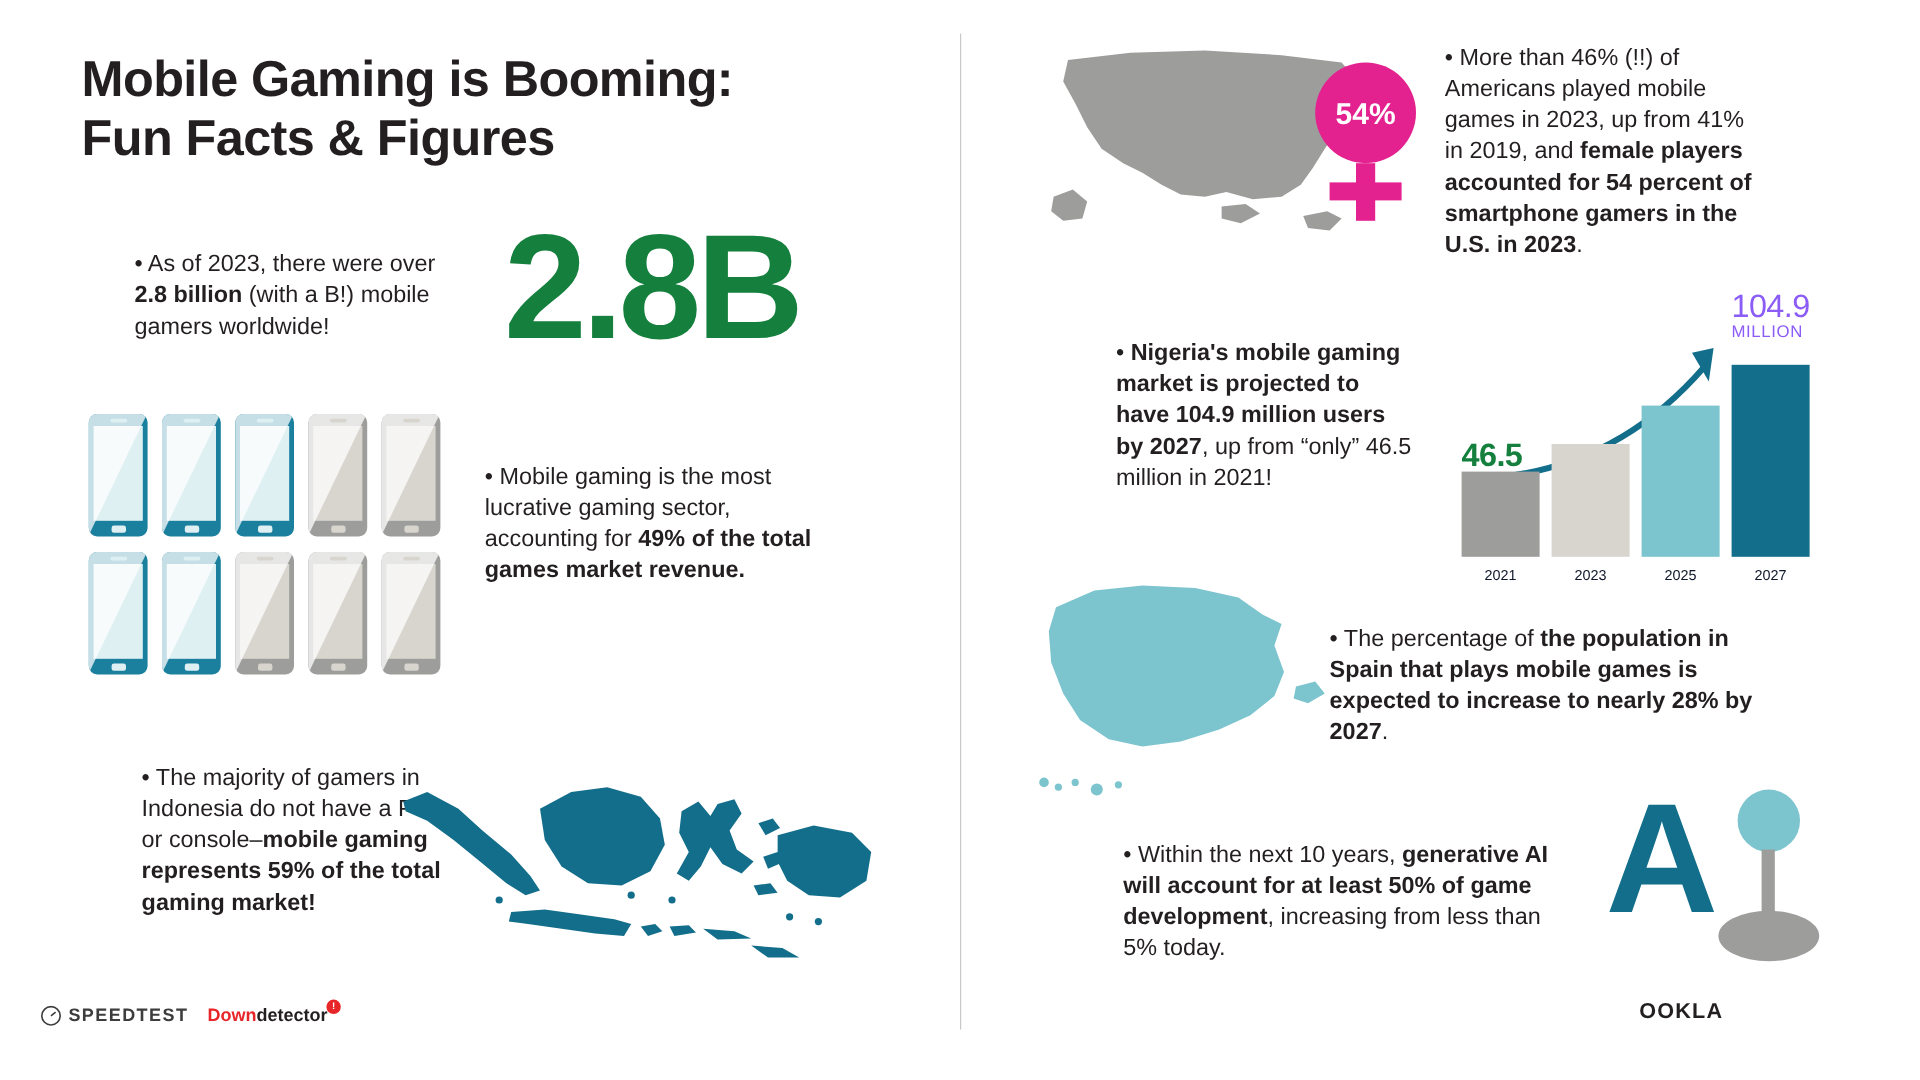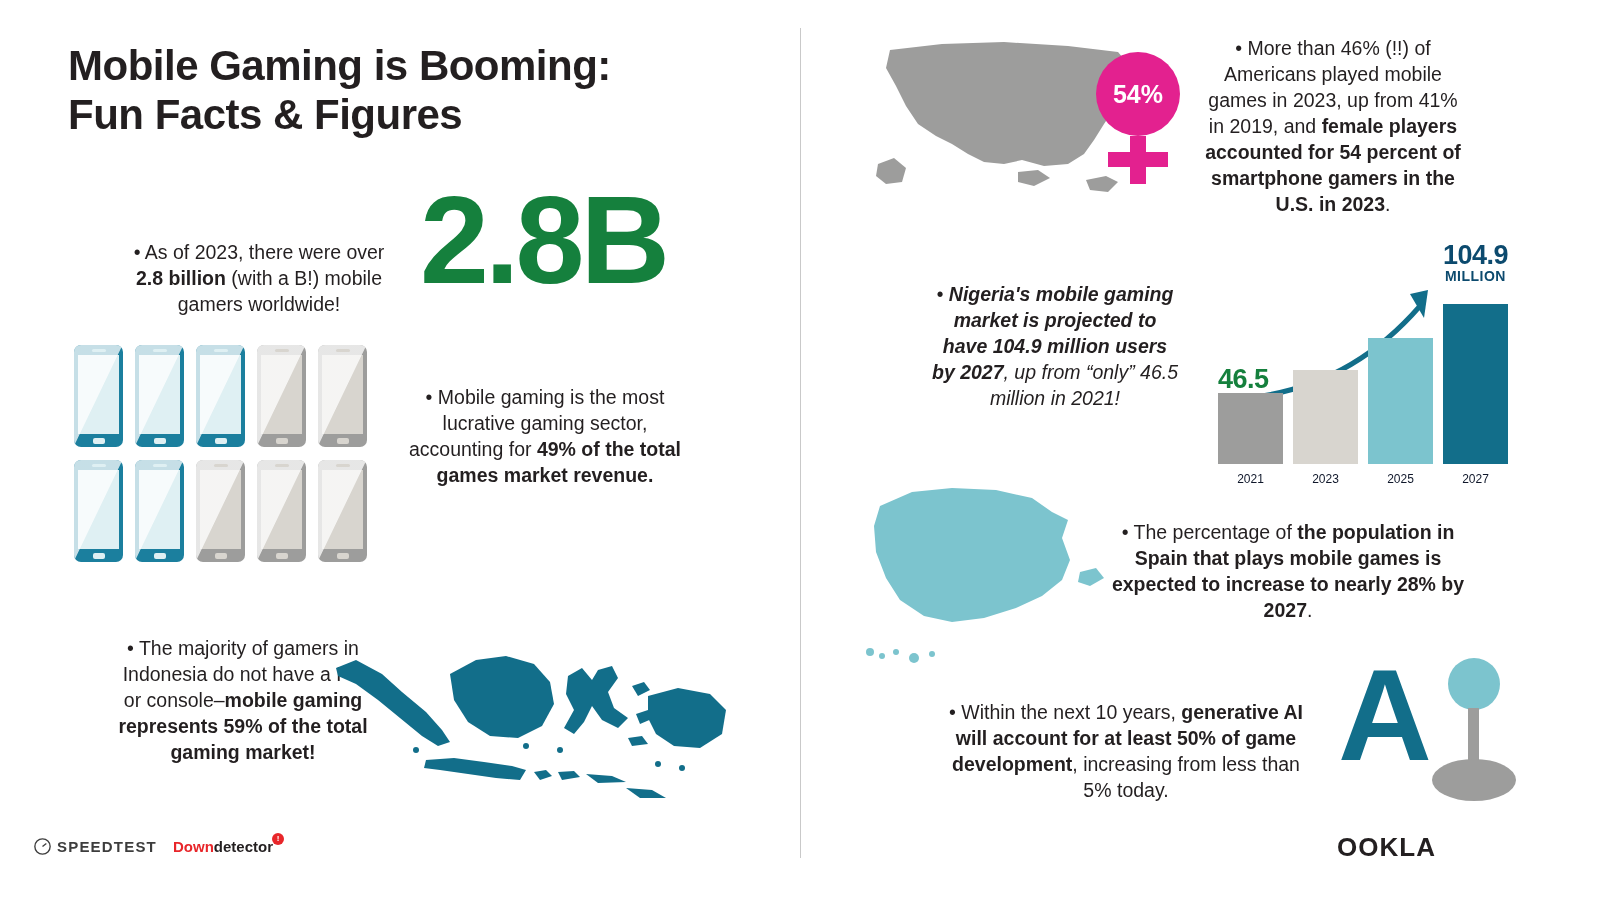--- a/index.html
+++ b/index.html
@@ -48,29 +48,27 @@
     font-size: 124px;
     font-weight: bold;
     letter-spacing: -4px;
     color: #15803d;
     line-height: 1;
   }
   .fact {
     font-size: 19.5px;
     line-height: 1.33;
     color: #231f20;
-    text-align: center;
   }
   .fact b { font-weight: bold; }
   .fact-1 {
     position: absolute;
-    left: 128px;
+    left: 112px;
     top: 208px;
     width: 262px;
-    margin-top: 32px;
   }
   .fact-2 {
     position: absolute;
     left: 404px;
     top: 385px;
     width: 282px;
   }
   .fact-3 {
     position: absolute;
     left: 118px;
@@ -180,21 +178,21 @@
     color: #fff;
     font-size: 8px;
     line-height: 12px;
     text-align: center;
     font-weight: bold;
   }
   .ookla-logo {
     position: absolute;
     right: 36px;
     top: 832px;
-    font-size: 26px;
+    font-size: 18px;
     font-weight: bold;
     letter-spacing: 1px;
     color: #231f20;
   }
 
   
   .us-map {
     position: absolute;
     left: 872px;
     top: 32px;
@@ -212,21 +210,20 @@
     position: absolute;
     left: 1204px;
     top: 36px;
     width: 258px;
   }
   .fact-5 {
     position: absolute;
     left: 930px;
     top: 282px;
     width: 250px;
-    font-style: italic;
   }
   .chart {
     position: absolute;
     left: 1218px;
     top: 240px;
     width: 290px;
     height: 250px;
   }
   .chart .label-465 {
     position: absolute;
@@ -235,23 +232,23 @@
     color: #15803d;
     font-weight: bold;
     line-height: 1.0;
   }
   .chart .label-465 .num { font-size: 27px; letter-spacing: -0.5px; }
   .chart .label-465 .unit { font-size: 14px; letter-spacing: 0.5px; }
   .chart .label-1049 {
     position: absolute;
     right: 0px;
     top: 2px;
-    color: #0c4a6e;
-    font-weight: bold;
-    text-align: center;
+    color: #8b5cf6;
+    font-weight: normal;
+    text-align: left;
     line-height: 1.0;
   }
   .chart .label-1049 .num { font-size: 27px; letter-spacing: -0.5px; }
   .chart .label-1049 .unit { font-size: 14px; letter-spacing: 0.5px; }
   .bars {
     position: absolute;
     left: 0;
     bottom: 26px;
     width: 290px;
     height: 175px;

